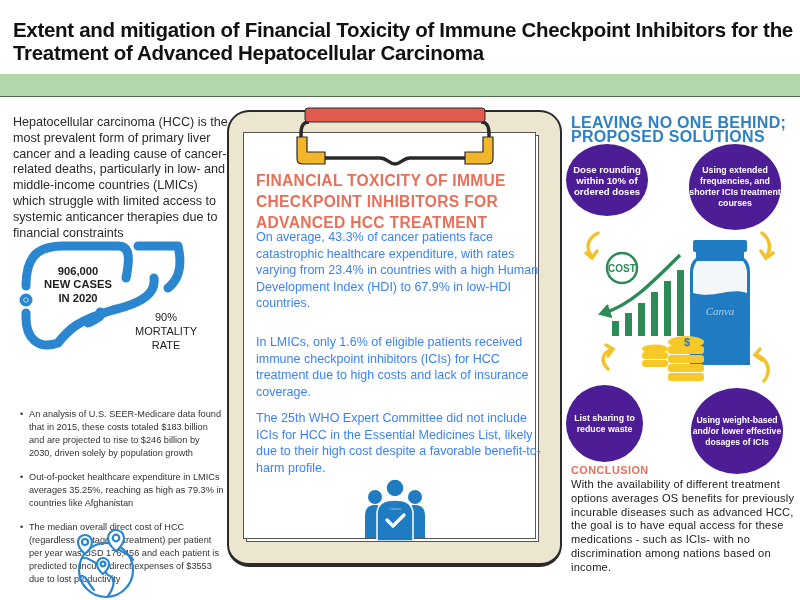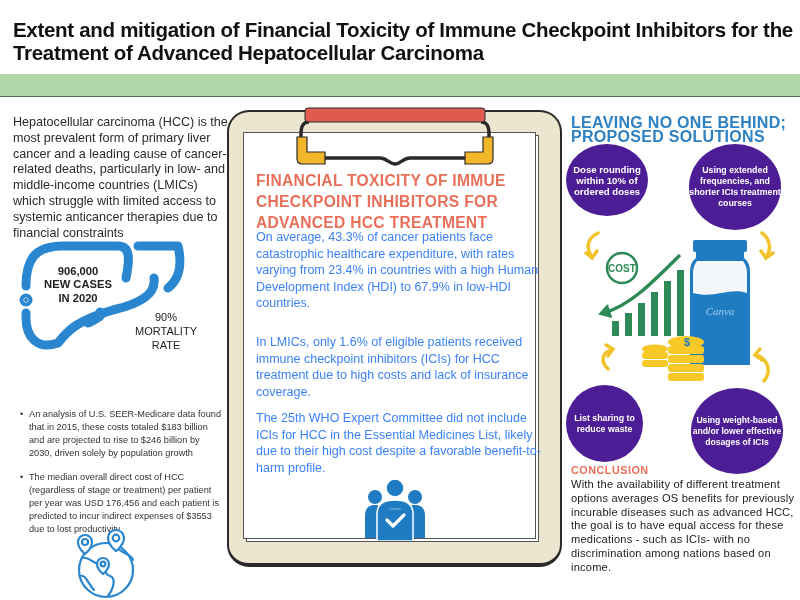--- a/index.html
+++ b/index.html
@@ -64,20 +64,21 @@
   <div>IN 2020</div>
 </div>
 <div class="liver-mortality">
   <div>90%</div>
   <div>MORTALITY</div>
   <div>RATE</div>
 </div>
 
 <ul class="bullets">
   <li>An analysis of U.S. SEER-Medicare data found that in 2015, these costs totaled $183 billion and are projected to rise to $246 billion by 2030, driven solely by population growth</li>
+  <li>Out-of-pocket healthcare expenditure in LMICs averages 35.25%, reaching as high as 79.3% in countries like Afghanistan</li>
   <li>The median overall direct cost of HCC (regardless of stage or treatment) per patient per year was USD 176,456 and each patient is predicted to incur indirect expenses of $3553 due to lost productivity</li>
 </ul>
 
 <svg class="globe" viewBox="0 0 72 72" fill="none" stroke="#2a86cf" stroke-width="2.2" stroke-linecap="round" stroke-linejoin="round">
   <circle cx="36" cy="42" r="27"></circle>
   <path d="M12 30 C 20 28, 22 36, 30 36 C 36 36, 32 46, 40 48 C 46 50, 44 60, 38 68"></path>
   <path d="M46 18 C 50 26, 60 24, 63 32"></path>
   <path d="M10 48 C 16 46, 18 56, 24 62"></path>
   <path d="M8 14 a7 7 0 1 1 14 0 c0 6 -7 12 -7 12 s-7 -6 -7 -12z" fill="#fff"></path>
   <circle cx="15" cy="14" r="3"></circle>

